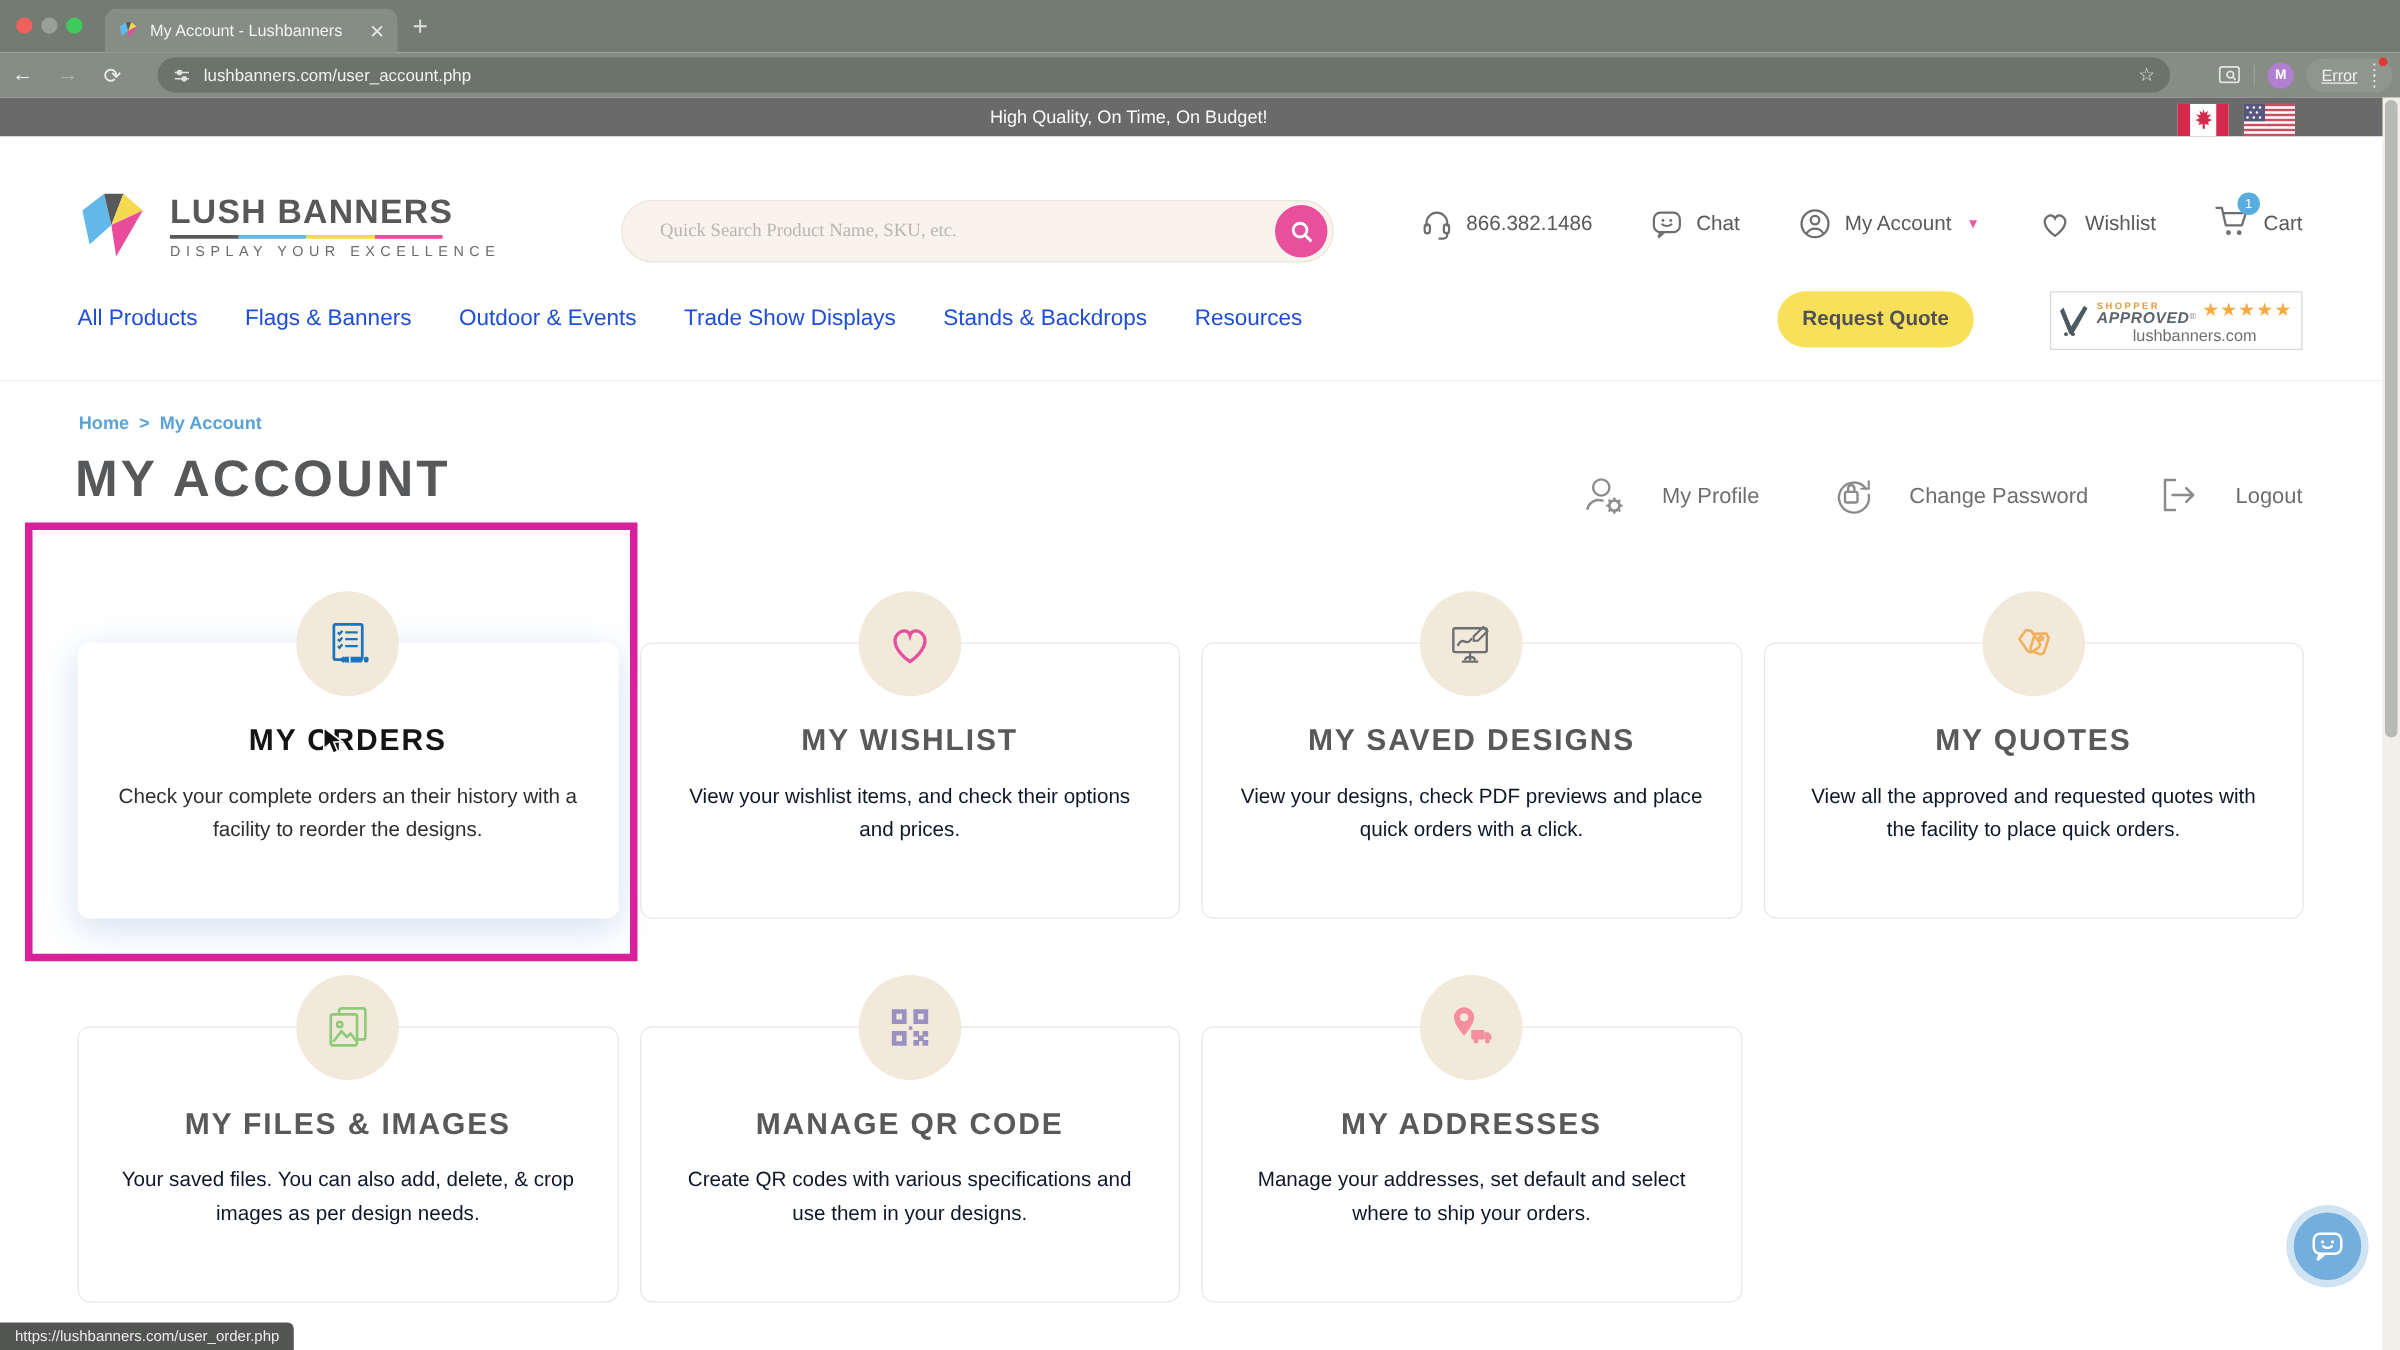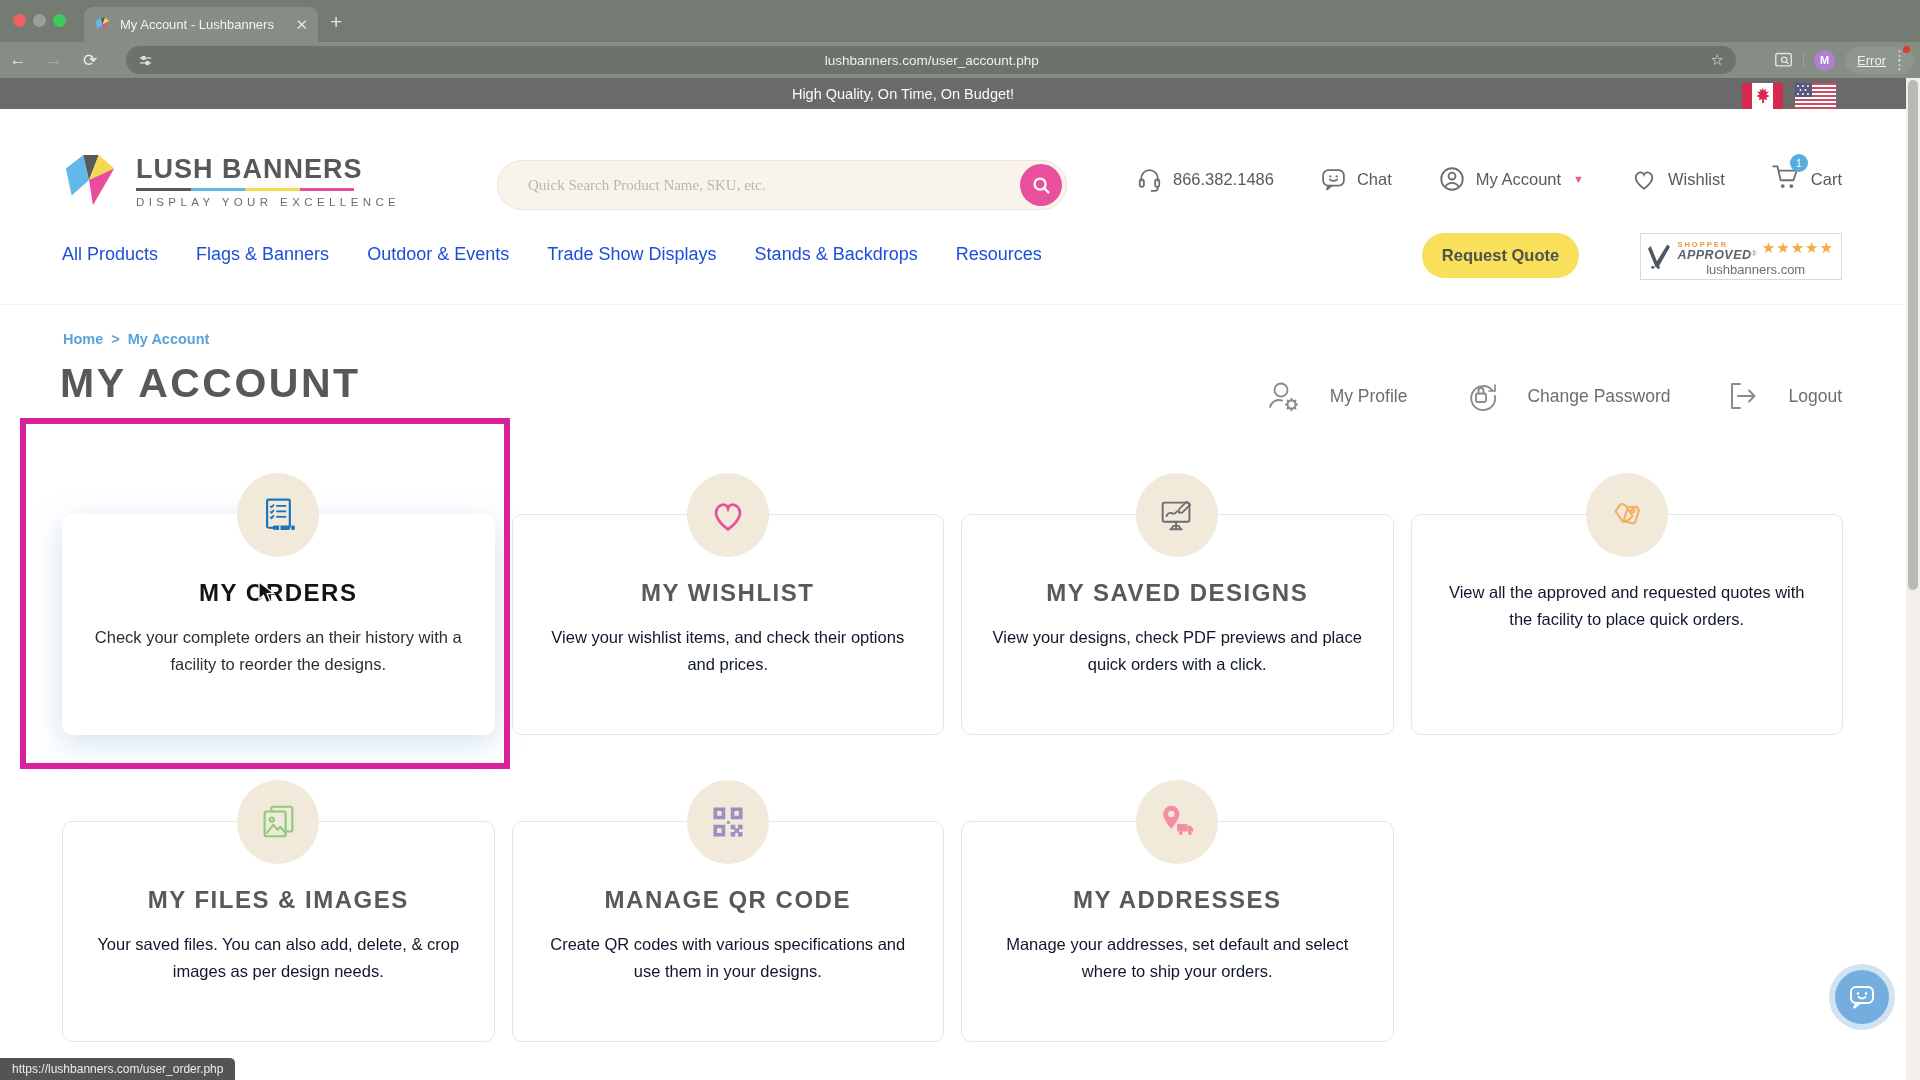--- a/index.html
+++ b/index.html
@@ -17,21 +17,21 @@
          border-radius:9px 9px 0 0; display:flex; align-items:center; padding:0 10px; gap:9px; }
   .tab-title { color:#f1f3f1; font-size:13px; flex:1; white-space:nowrap; overflow:hidden; }
   .tab-close { color:#e3e6e3; font-size:15px; cursor:default; }
   .newtab { position:absolute; left:330px; top:10px; color:#dde1dd; font-size:21px; font-weight:400; }
   .toolbar { position:absolute; left:0; top:42px; width:1920px; height:36px; background:#858d84;
              display:flex; align-items:center; }
   .nav-ic { width:36px; text-align:center; font-size:17px; color:#e9ece9; }
   .nav-ic.dim { color:#a9b1a8; }
   .omnibox { position:absolute; left:126px; top:4px; width:1610px; height:28px; background:#6b736a;
              border-radius:14px; display:flex; align-items:center; padding:0 12px; gap:10px; }
-  .omni-url { color:#eff1ef; font-size:13.5px; flex:1;text-align:center; }
+  .omni-url { color:#eff1ef; font-size:13.5px; flex:1; }
   .omni-star { color:#e6e9e6; font-size:15px; }
   .chrome-right { position:absolute; right:6px; top:0; height:36px; display:flex; align-items:center; gap:10px; }
   .divider-v { width:1px; height:16px; background:#9aa29a; }
   .avatar-m { width:21px; height:21px; border-radius:50%; background:#b07fd0; color:#fff;
               font-size:11px; font-weight:700; display:flex; align-items:center; justify-content:center; }
   .error-pill { height:27px; background:#8e968d; border-radius:14px; display:flex; align-items:center;
                 gap:7px; padding:0 8px 0 12px; }
   .error-txt { color:#f0f2f0; font-size:13px;text-decoration:underline; }
   .dots-v { color:#e8ebe8; font-size:13px; letter-spacing:0; line-height:9px; text-align:center; }
   .rec-dot { position:absolute; right:10px; top:4px; width:7px; height:7px; border-radius:50%; background:#e03a2f; }
@@ -428,20 +428,21 @@
           <g transform="rotate(-35 20 22)">
             <path d="M14 13l9-3 3 3v12a3 3 0 0 1-3 3h-6a3 3 0 0 1-3-3z"></path>
           </g>
           <g transform="rotate(18 26 24)">
             <path d="M20 15l9-3 3 3v12a3 3 0 0 1-3 3h-6a3 3 0 0 1-3-3z"></path>
             <circle cx="26" cy="17" r="1.6"></circle>
           </g>
         </g>
       </svg>
     </div>
+    <div class="card-title">MY QUOTES</div>
     <div class="card-desc">View all the approved and requested quotes with the facility to place quick orders.</div>
   </div>
 
   <div class="card">
     <div class="card-circle">
       <svg width="42" height="42" viewBox="0 0 44 44">
         <g stroke="#8fca7a" stroke-width="2.2" fill="none" stroke-linejoin="round">
           <rect x="15" y="6" width="22" height="26" rx="2"></rect>
           <rect x="8" y="11" width="22" height="26" rx="2" fill="#f1e9da"></rect>
           <circle cx="15.5" cy="19.5" r="2.2"></circle>

